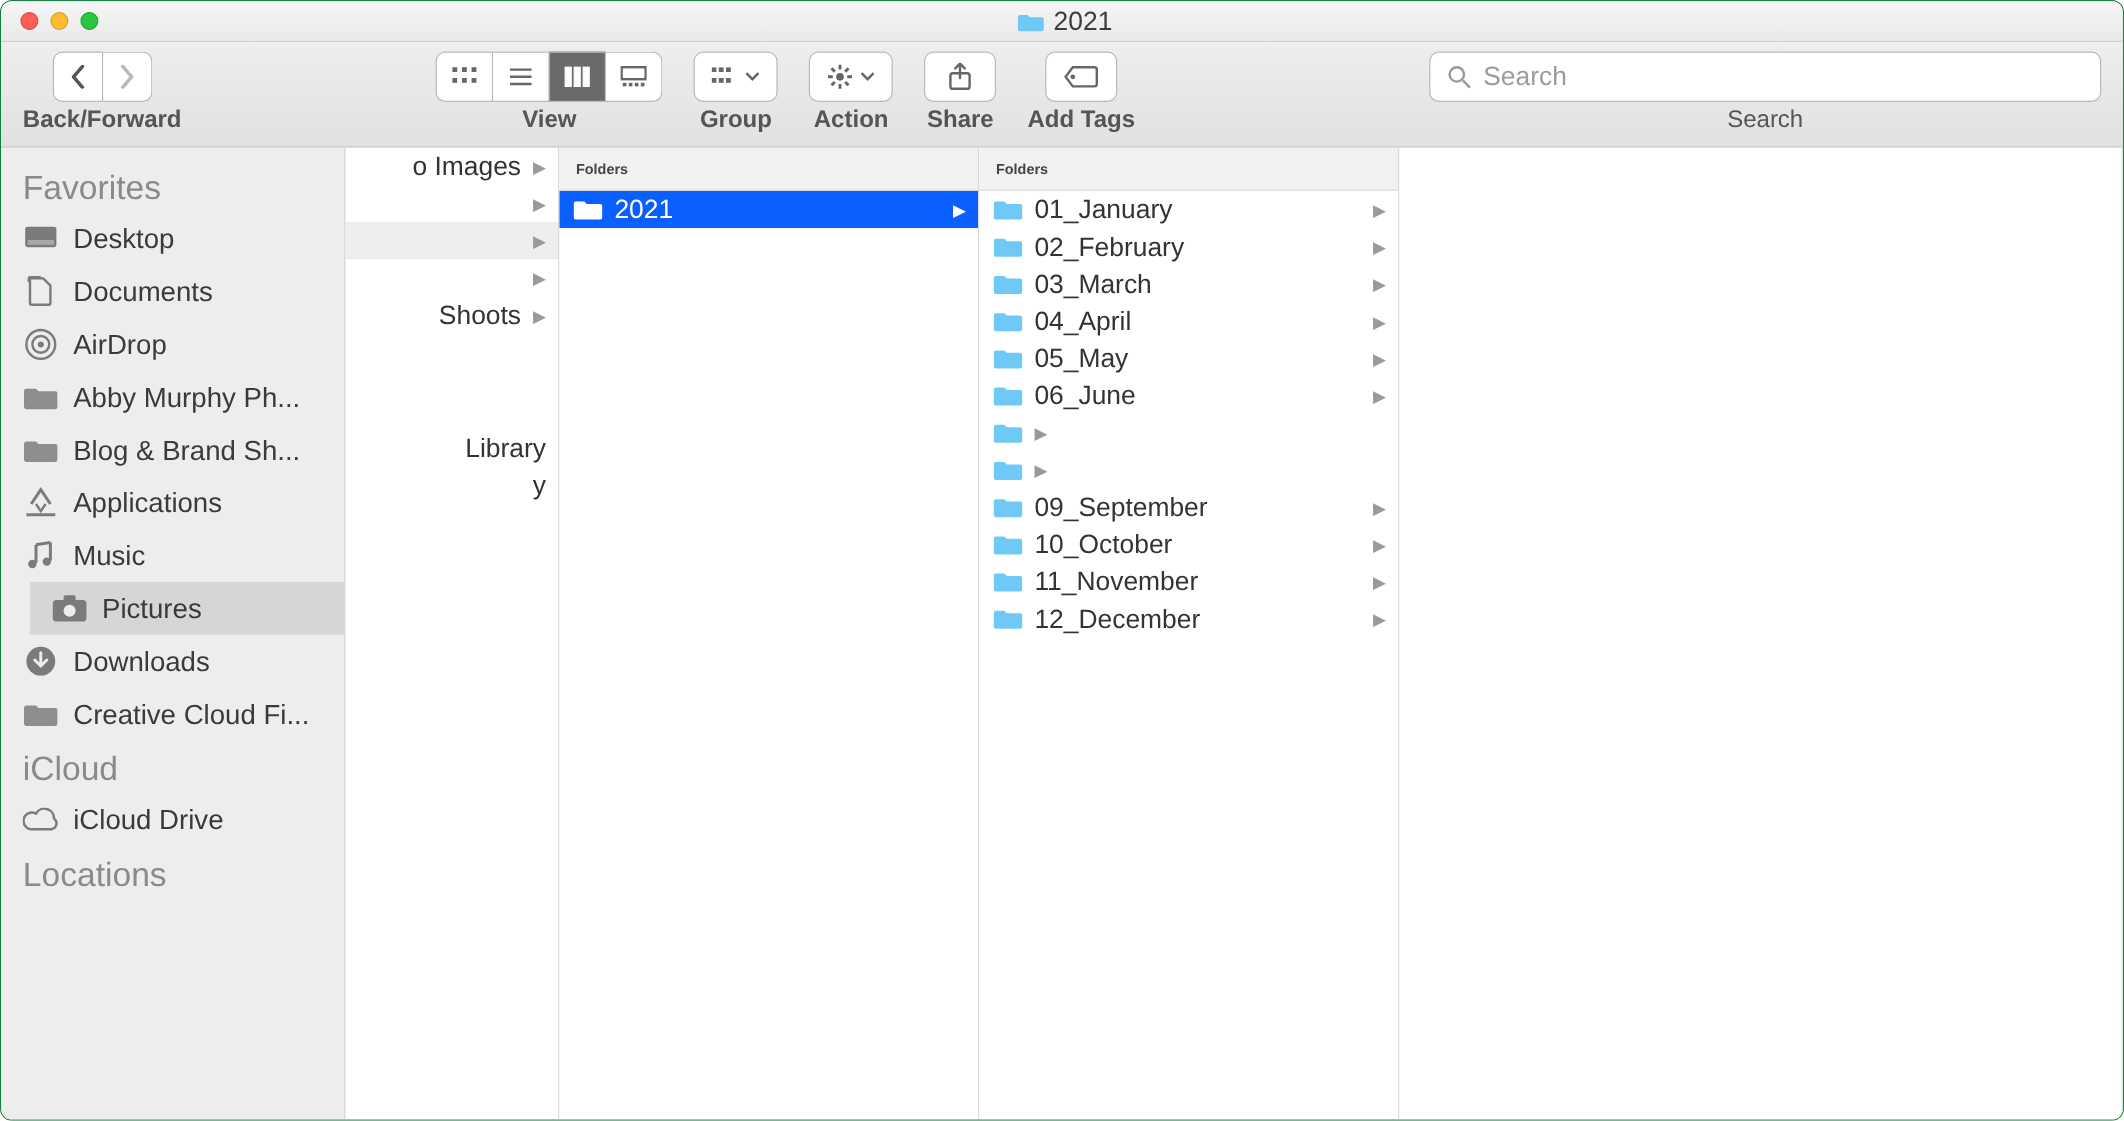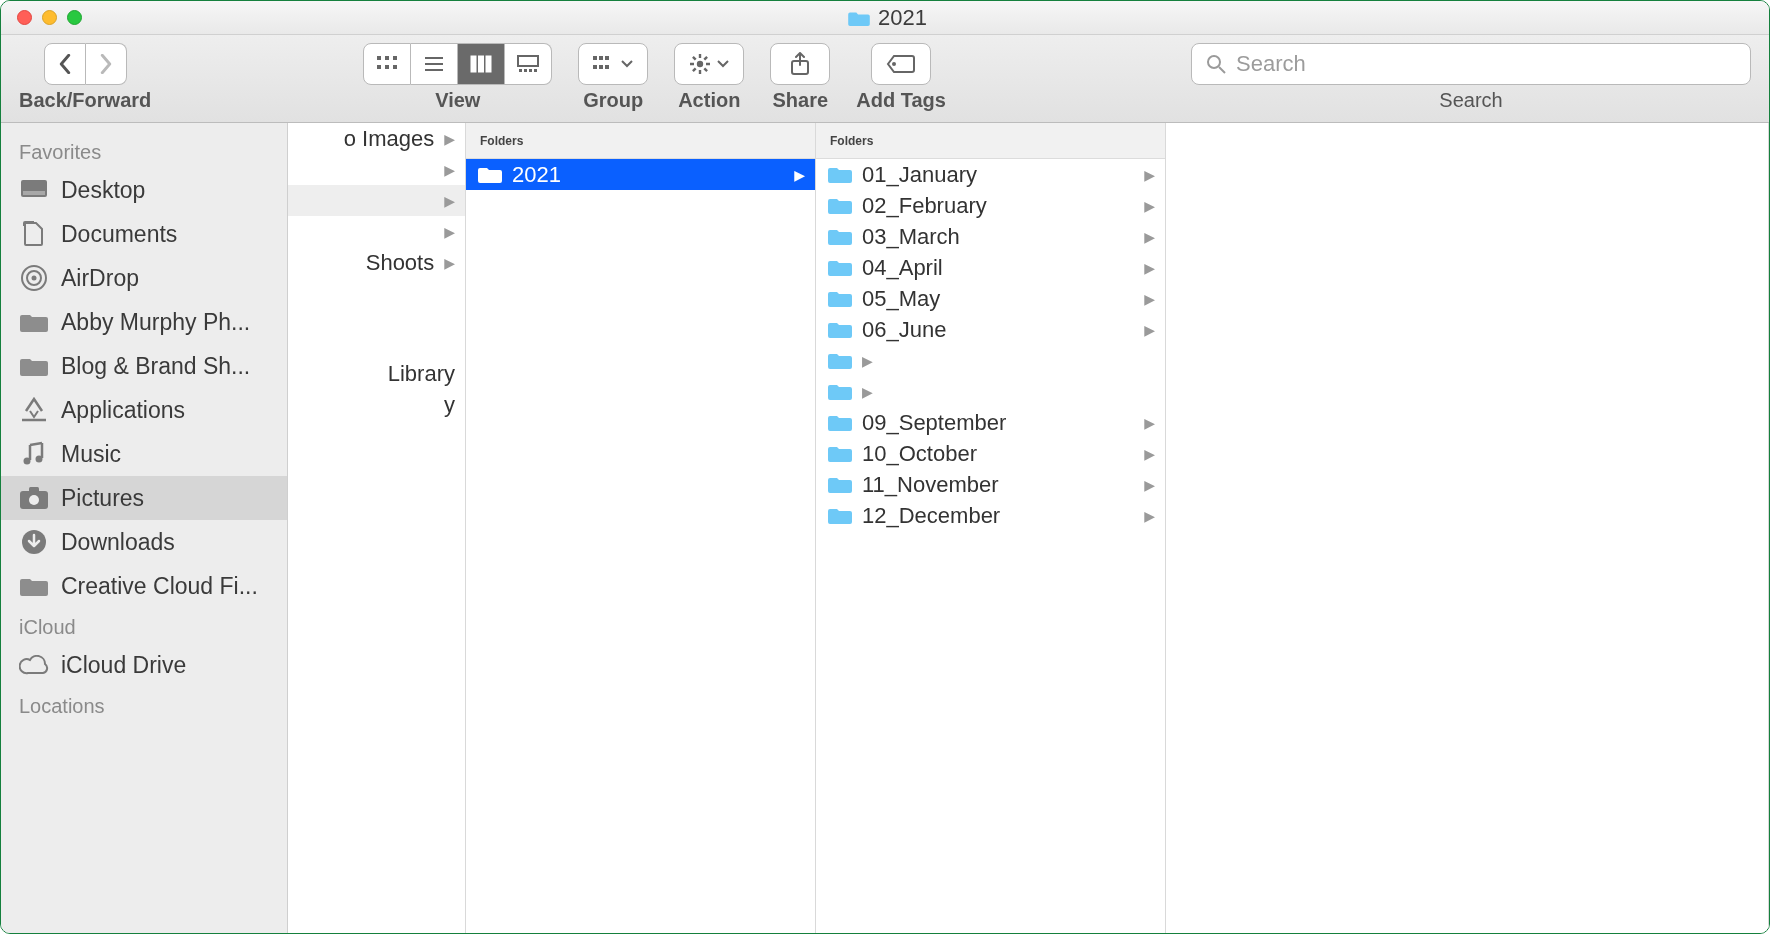--- a/index.html
+++ b/index.html
@@ -30,23 +30,23 @@
   .spacer{flex:1;}
   .search-wrap{display:flex; flex-direction:column; align-items:center; gap:4px; min-width:560px;}
   .search-field{height:42px; width:560px; background:#fff; border:1px solid #b9b9b9; border-radius:8px; display:flex; align-items:center; padding:0 14px; gap:10px; color:#9a9a9a;}
   .search-field input{border:none; outline:none; font-size:22px; flex:1; color:#555; background:transparent;}
   .search-field input::placeholder{color:#9c9c9c;}
 
   
   .body{flex:1; display:flex; overflow:hidden;}
   
   .sidebar{width:287px; background:#ededed; border-right:1px solid #cfcfcf; padding-top:10px; overflow:hidden;}
-  .side-section-title{font-size:20px; color:#8a8a8a; padding:8px 18px 4px 18px; font-weight:500;}
+  .side-section-title{font-size:28px; color:#8a8a8a; padding:8px 18px 4px 18px; font-weight:500;}
   .side-item{display:flex; align-items:center; gap:12px; padding:6px 18px; height:44px; cursor:default; color:#3a3a3a; font-size:23px; white-space:nowrap; overflow:hidden; text-overflow:ellipsis;}
-  .side-item.selected{background:#d6d6d6;}
+  .side-item.selected{background:#d6d6d6;margin-left:24px;}
   .side-icon{width:30px; height:26px; flex-shrink:0; display:flex; align-items:center; justify-content:center;}
 
   
   .columns{flex:1; display:flex; overflow:hidden; background:#fff;}
   .col{border-right:1px solid #d9d9d9; display:flex; flex-direction:column; overflow:hidden;}
   .col0{width:178px;}
   .col1{width:350px;}
   .col2{width:350px;}
   .col3{flex:1;}
   .col-header{height:36px; background:#f1f1f1; border-bottom:1px solid #dcdcdc; display:flex; align-items:center; padding:0 14px; font-size:12px; font-weight:600; color:#444;}

